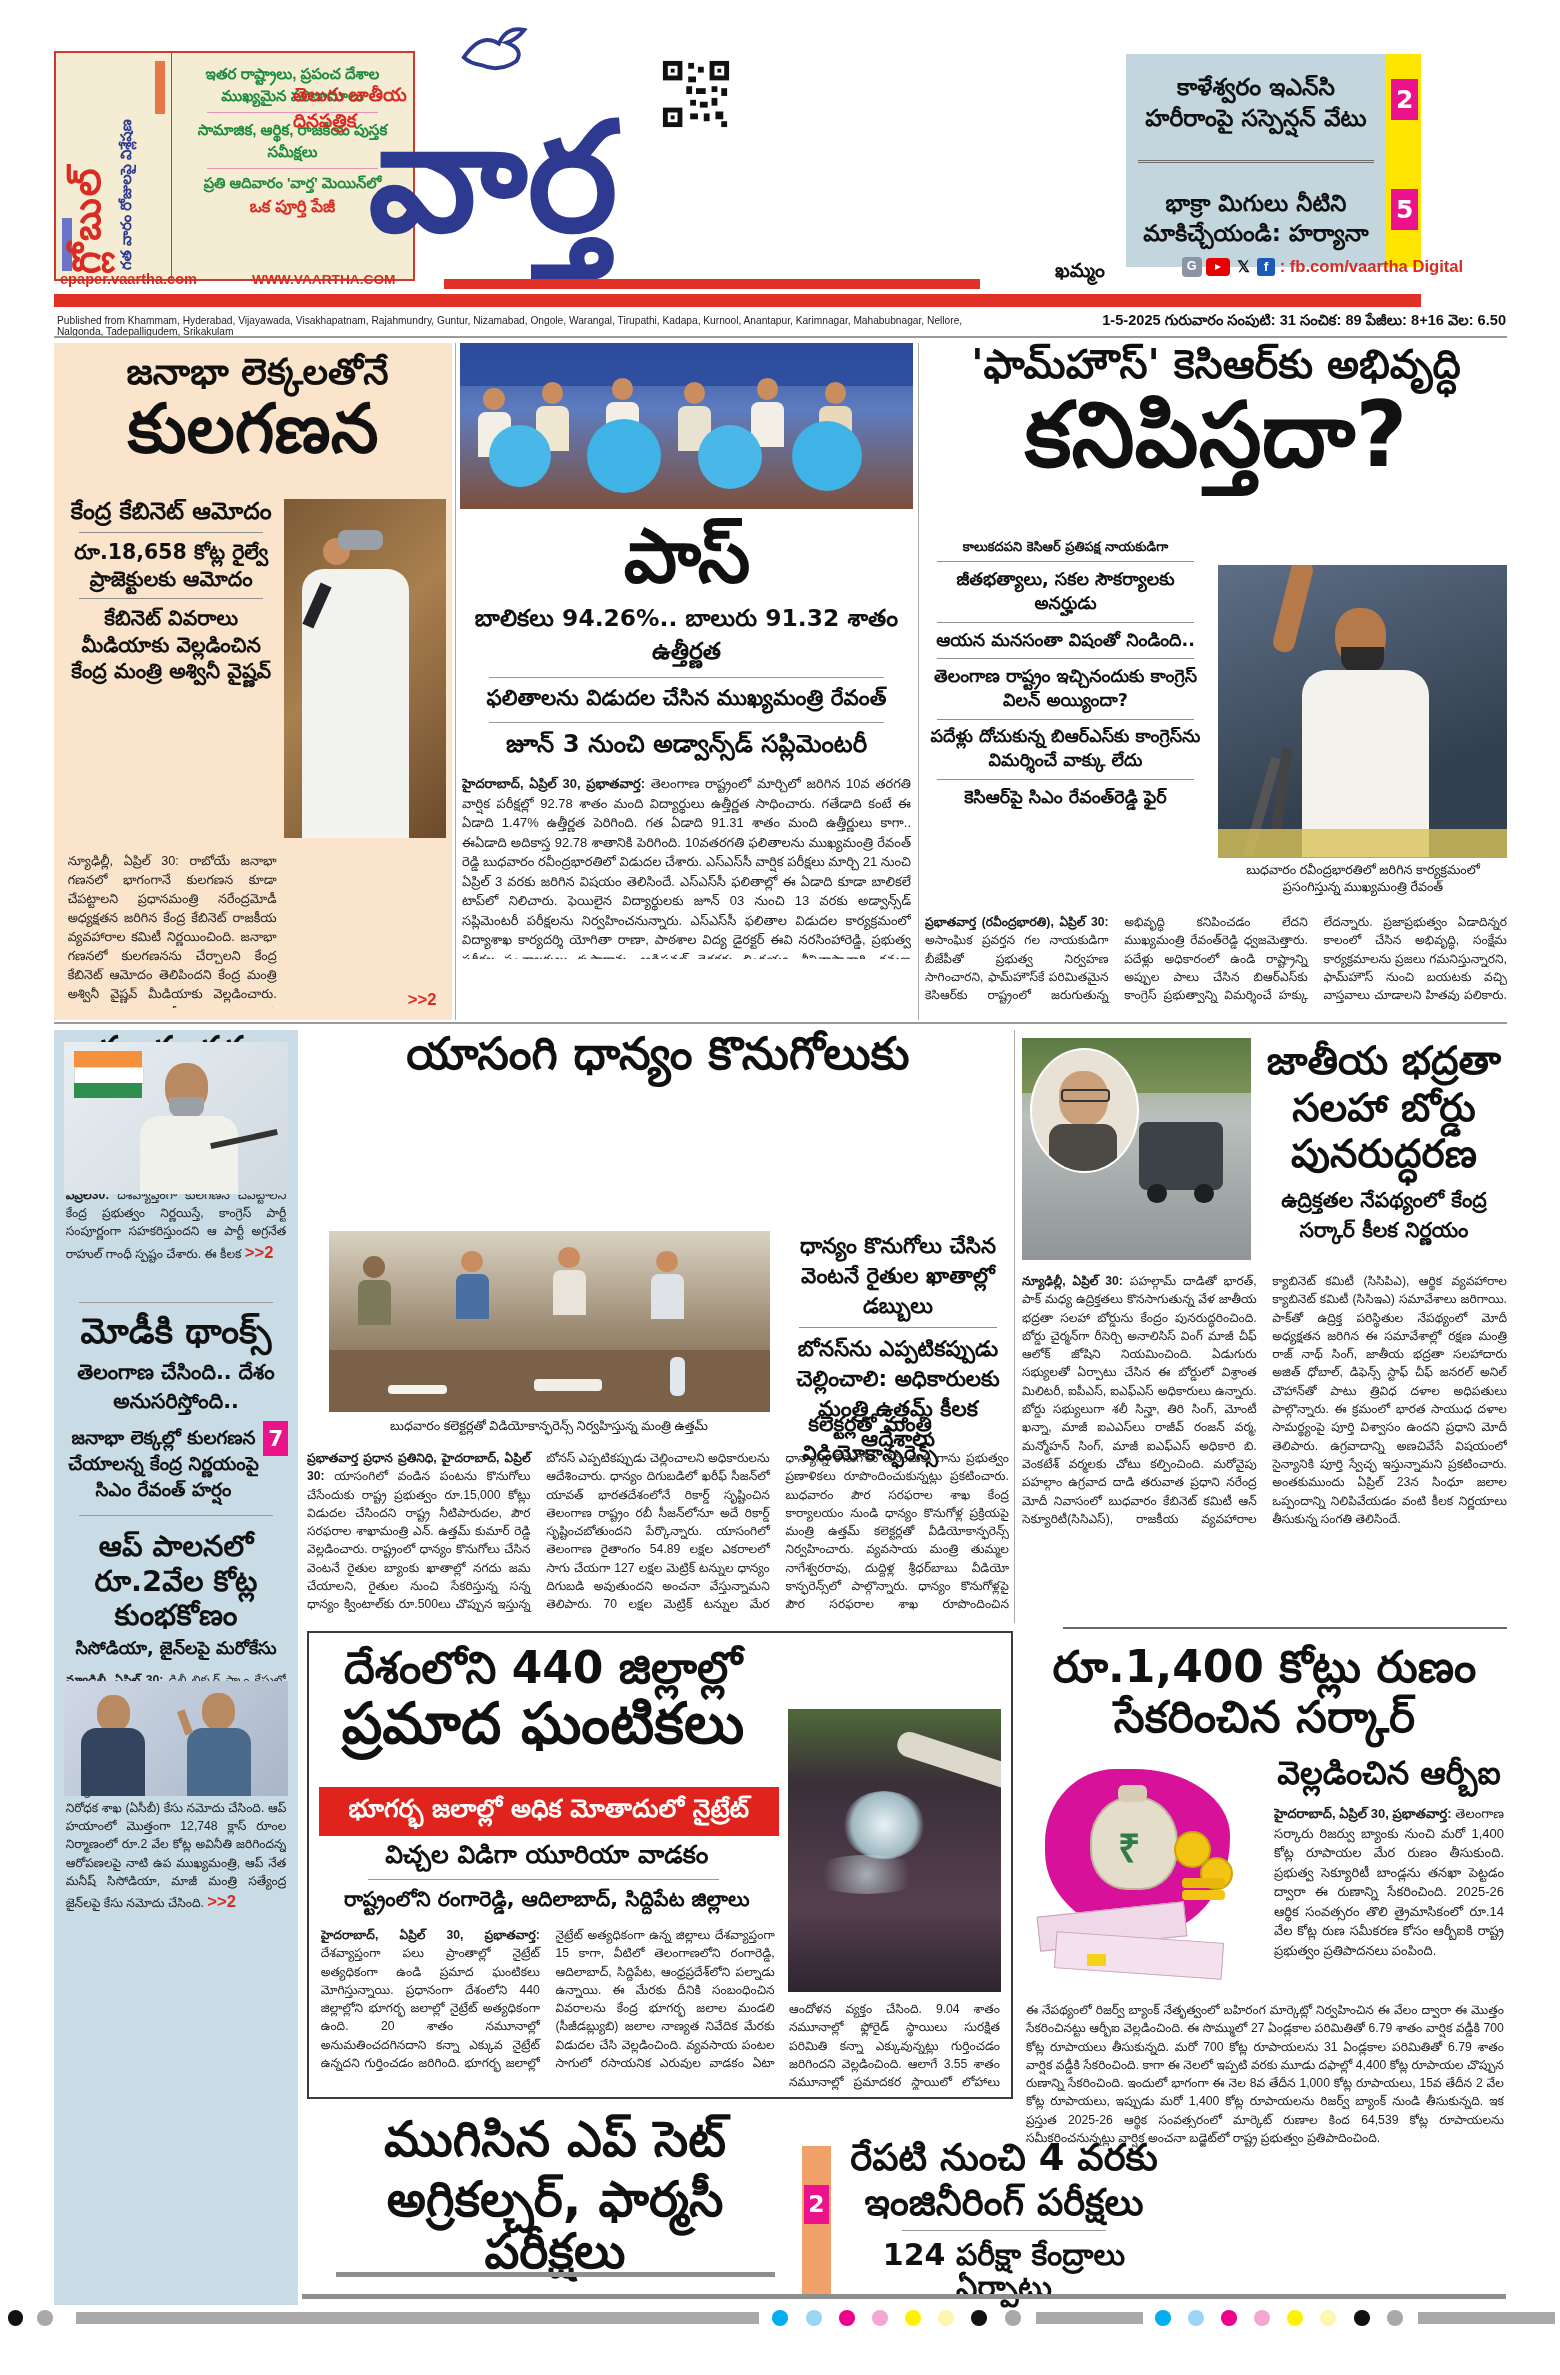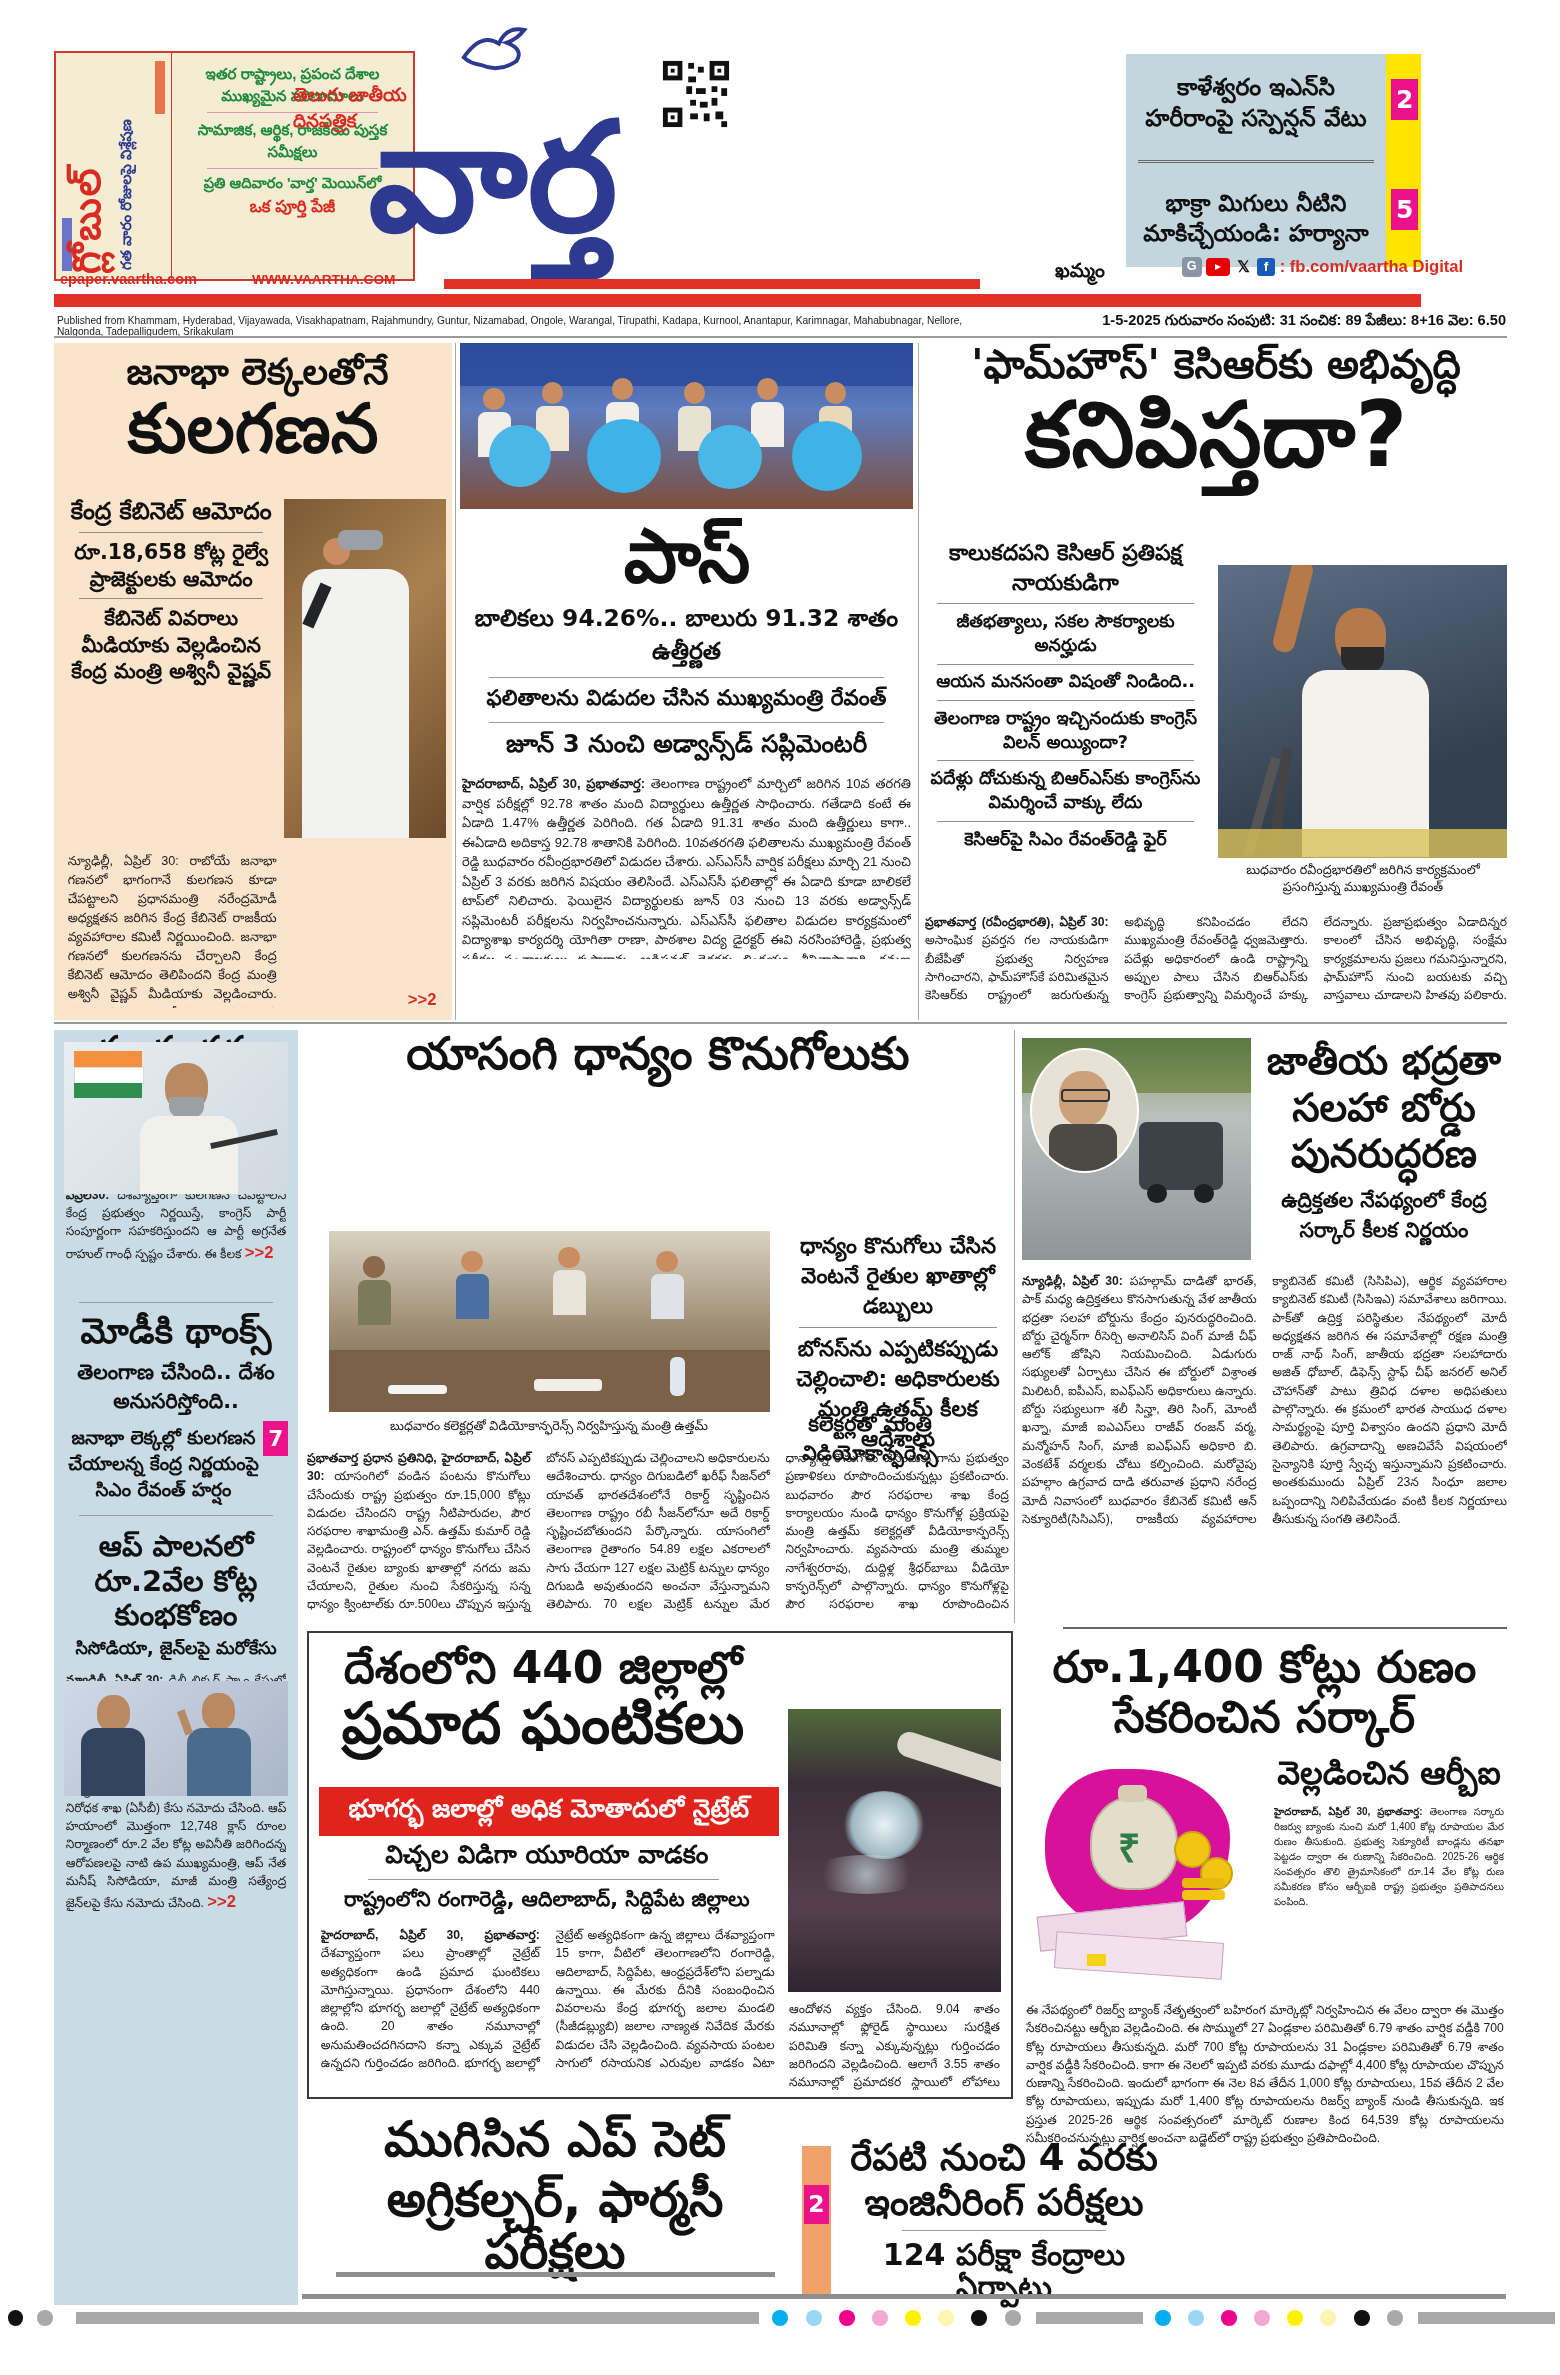--- a/index.html
+++ b/index.html
@@ -194,21 +194,21 @@
       
     </div>
   </div>
 
   <div class="vrule abs" style="left:918px;top:343px;height:677px;"></div>
 
   <div class="abs" style="left:925px;top:343px;width:582px;height:677px;overflow:hidden;">
     <div class="hl c" style="font-size:40px;">'ఫామ్‌హౌస్' కెసిఆర్‌కు అభివృద్ధి</div>
     <div class="hl c" style="font-size:90px;margin-top:2px;">కనిపిస్తదా?</div>
     <div class="abs" style="left:0;top:195px;width:281px;text-align:center;">
-      <div class="subhead" style="font-size:22px;line-height:1.35;">కాలుకదపని కెసిఆర్ ప్రతిపక్ష నాయకుడిగా</div>
+      <div class="subhead" style="font-size:13px;line-height:1.35;">కాలుకదపని కెసిఆర్ ప్రతిపక్ష నాయకుడిగా</div>
       <div class="sep"></div>
       <div class="subhead" style="font-size:17.6px;line-height:1.35;">జీతభత్యాలు, సకల సౌకర్యాలకు అనర్హుడు</div>
       <div class="sep"></div>
       <div class="subhead" style="font-size:17.6px;line-height:1.35;">ఆయన మనసంతా విషంతో నిండింది..</div>
       <div class="sep"></div>
       <div class="subhead" style="font-size:17.6px;line-height:1.35;">తెలంగాణ రాష్ట్రం ఇచ్చినందుకు కాంగ్రెస్ విలన్ అయ్యిందా?</div>
       <div class="sep"></div>
       <div class="subhead" style="font-size:17.6px;line-height:1.35;">పదేళ్లు దోచుకున్న బిఆర్‌ఎస్‌కు కాంగ్రెస్‌ను విమర్శించే వాక్కు లేదు</div>
       <div class="sep"></div>
       <div class="subhead" style="font-size:17.6px;line-height:1.35;">కెసిఆర్‌పై సిఎం రేవంత్‌రెడ్డి ఫైర్</div>
@@ -368,21 +368,21 @@
       <div class="abs" style="left:90px;top:57px;font-size:39px;font-weight:bold;color:#2e7d46;">₹</div>
       <div class="abs" style="left:146px;top:68px;width:33px;height:33px;border-radius:50%;background:#f2c514;border:2px solid #caa40a;"></div>
       <div class="abs" style="left:172px;top:94px;width:29px;height:29px;border-radius:50%;background:#f2c514;border:2px solid #caa40a;"></div>
       <div class="abs" style="left:154px;top:115px;width:43px;height:9.8px;background:#e8b90c;border-radius:3.9px;"></div>
       <div class="abs" style="left:154px;top:127px;width:43px;height:9.8px;background:#f2c514;border-radius:3.9px;"></div>
       <div class="abs" style="left:9.8px;top:146px;width:146px;height:33px;background:#efd9e8;border:1.5px solid #caa2bc;transform:rotate(-6deg);"></div>
       <div class="abs" style="left:27px;top:174px;width:166px;height:35px;background:#f3e2ee;border:1.5px solid #caa2bc;transform:rotate(4deg);"></div>
       <div class="abs" style="left:59px;top:191px;width:19.5px;height:11.7px;background:#f5d21a;"></div>
     </div>
     <div class="hl" style="position:absolute;left:252px;top:119px;width:230px;text-align:center;font-size:32px;">వెల్లడించిన ఆర్బీఐ</div>
-    <div class="bt" style="position:absolute;left:252px;top:166px;width:230px;height:187px;font-size:10px;">
+    <div class="bt" style="position:absolute;left:252px;top:166px;width:230px;height:187px;font-size:13px;">
       <span class="dl">హైదరాబాద్, ఏప్రిల్ 30, ప్రభాతవార్త:</span>
       <span>తెలంగాణ సర్కారు రిజర్వు బ్యాంకు నుంచి మరో 1,400 కోట్ల రూపాయల మేర రుణం తీసుకుంది. ప్రభుత్వ సెక్యూరిటీ బాండ్లను తనఖా పెట్టడం ద్వారా ఈ రుణాన్ని సేకరించింది. 2025-26 ఆర్థిక సంవత్సరం తొలి త్రైమాసికంలో రూ.14 వేల కోట్ల రుణ సమీకరణ కోసం ఆర్బీఐకి రాష్ట్ర ప్రభుత్వం ప్రతిపాదనలు పంపింది.</span>
     </div>
     <div class="bt" style="position:absolute;left:3.9px;top:363px;width:478px;height:281px;font-size:12.2px;">
       <span>ఈ నేపథ్యంలో రిజర్వ్ బ్యాంక్ నేతృత్వంలో బహిరంగ మార్కెట్లో నిర్వహించిన ఈ వేలం ద్వారా ఈ మొత్తం సేకరించినట్టు ఆర్బీఐ వెల్లడించింది. ఈ సొమ్ములో 27 ఏండ్లకాల పరిమితితో 6.79 శాతం వార్షిక వడ్డీకి 700 కోట్ల రూపాయలు తీసుకున్నది. మరో 700 కోట్ల రూపాయలను 31 ఏండ్లకాల పరిమితితో 6.79 శాతం వార్షిక వడ్డీకి సేకరించింది. కాగా ఈ నెలలో ఇప్పటి వరకు మూడు దఫాల్లో 4,400 కోట్ల రూపాయల చొప్పున రుణాన్ని సేకరించింది. ఇందులో భాగంగా ఈ నెల 8వ తేదీన 1,000 కోట్ల రూపాయలు, 15వ తేదీన 2 వేల కోట్ల రూపాయలు, ఇప్పుడు మరో 1,400 కోట్ల రూపాయలను రిజర్వ్ బ్యాంక్ నుండి తీసుకున్నది. ఇక ప్రస్తుత 2025-26 ఆర్థిక సంవత్సరంలో మార్కెట్ రుణాల కింద 64,539 కోట్ల రూపాయలను సమీకరించనున్నట్లు వార్షిక అంచనా బడ్జెట్‌లో రాష్ట్ర ప్రభుత్వం ప్రతిపాదించింది.</span>
     </div>
   </div>
 
   <div class="abs" style="left:322px;top:2114px;width:466px;">
     <div class="hl c" style="font-size:49px;">ముగిసిన ఎప్ సెట్</div>

